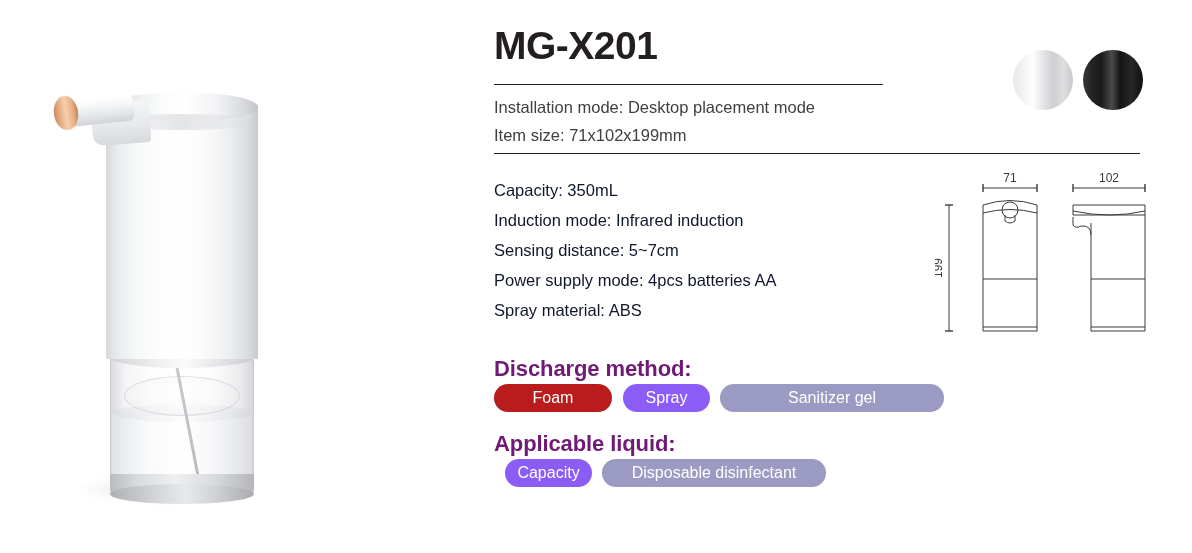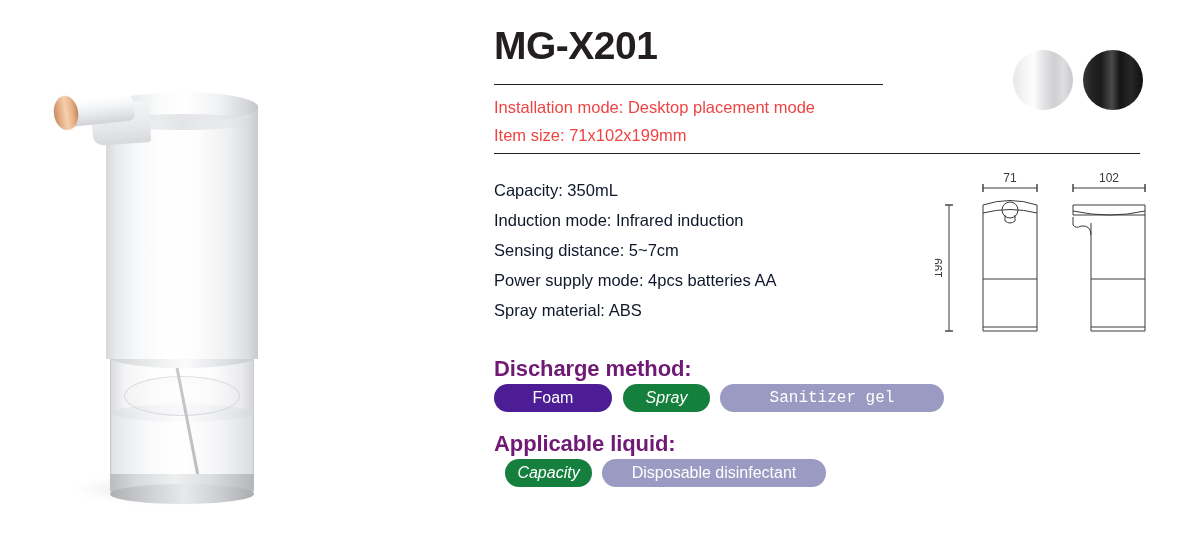--- a/index.html
+++ b/index.html
@@ -138,21 +138,21 @@
     position:absolute; left:0; top:84px; width:389px; height:1px;
     background:#231f20;
   }
   .rule-mid {
     position:absolute; left:0; top:153px; width:646px; height:1px;
     background:#231f20;
   }
 
   .install-block { position:absolute; left:0; top:93px; width:470px; }
   .install-line {
-    font-size:16.5px; color:#ef4444; line-height:28px; white-space:nowrap;
+    font-size:16.5px; color:#404040; line-height:28px; white-space:nowrap;
   }
 
   .specs { position:absolute; left:0; top:175px; width:470px; }
   .spec-line {
     font-size:16.5px; color:#0f172a; line-height:30px; white-space:nowrap;
   }
 
   
   .swatches { position:absolute; left:519px; top:50px; width:140px; height:62px; }
   .swatch {
@@ -179,27 +179,27 @@
   .pill-head {
     font-size:22px; font-weight:bold; color:#701a75; line-height:25px;
     letter-spacing:-0.1px;
   }
   .pill-row { display:flex; align-items:center; margin-top:3px; }
   .pill {
     height:28px; border-radius:14px; display:flex;
     align-items:center; justify-content:center;
     color:#ffffff; font-size:16px; white-space:nowrap;
   }
-  .pill.blue   { background:#4c1d95; }
-  .pill.green  { background:#15803d;font-style:italic; }
+  .pill.blue   { background:#b91c1c; }
+  .pill.green  { background:#8b5cf6; }
   .pill.purple { background:#9a9ac2; }
 
   .row1 .pill.blue   { width:118px; }
   .row1 .pill.green  { width: 87px; margin-left:11px; }
-  .row1 .pill.purple { width:224px; margin-left:10px;font-family:Liberation Mono, monospace; }
+  .row1 .pill.purple { width:224px; margin-left:10px; }
 
   .row2 .pill.blue   { width:118px; }
   .row2 .pill.green  { width: 87px; margin-left:11px; }
   .row2 .pill.purple { width:224px; margin-left:10px;text-align:right; }
 
   .pill-head.second { margin-top:19px; }
 </style>
 </head>
 <body>
 

